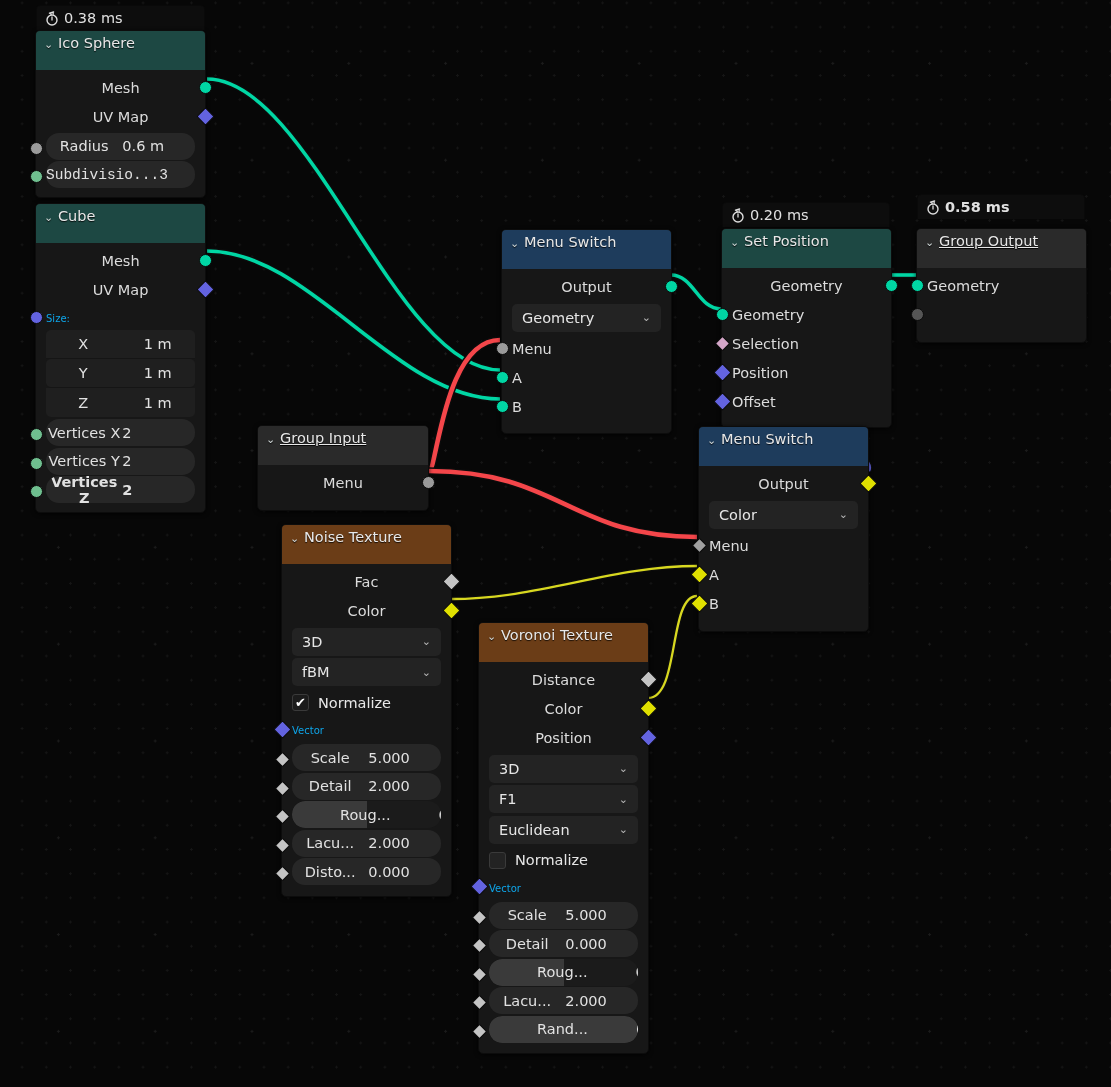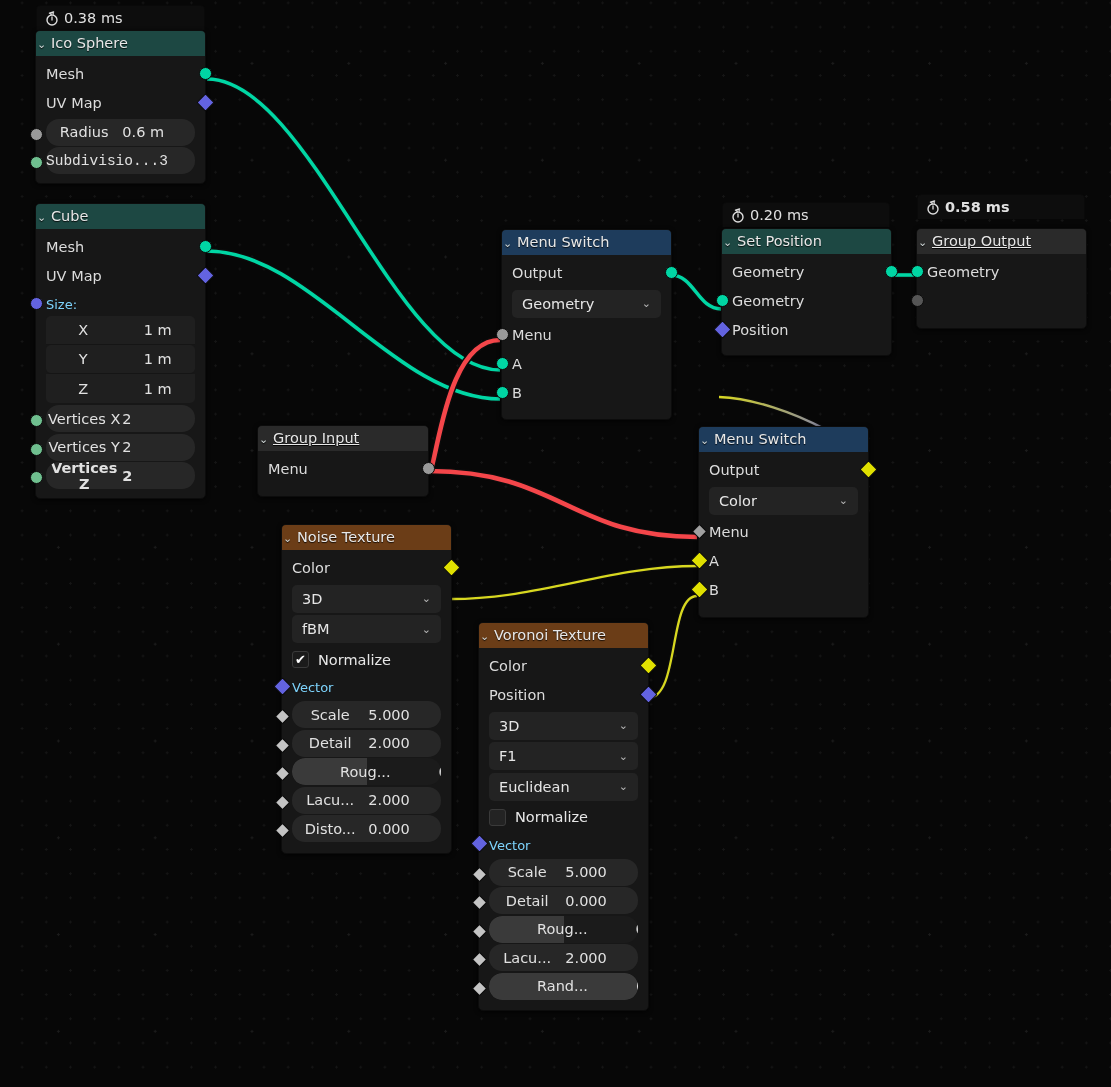--- a/index.html
+++ b/index.html
@@ -21,24 +21,24 @@
   svg.links { position:absolute; left:0; top:0; width:1111px; height:1087px; pointer-events:none; }
 
   .node {
     position:absolute;
     background:#171717;
     border-radius:5px;
     border:1px solid #0c0c0c;
     box-shadow:0 1px 4px rgba(0,0,0,.75);
   }
   .node-head {
-    height:25px; line-height:25px;
+    height:39px; line-height:25px;
     border-radius:4px 4px 0 0;
     font-size:14.5px; color:#e8e8e8;
-    padding-left:1px;
+    padding-left:8px;
     text-shadow:0 1px 1px rgba(0,0,0,.8);
     position:relative;
     white-space:nowrap;
   }
   .node-head .chev { display:inline-block; width:14px; color:#cfd6d6; font-size:11px; }
   .head-teal { background:#1d4843; }
   .head-blue { background:#1e3c5c; }
   .head-brown { background:#6b3d17; }
   .head-grey { background:#2a2a2a;text-decoration:underline; }
 
@@ -54,21 +54,21 @@
     white-space:nowrap;
     border:1px solid #090909; border-bottom:none;
   }
   .timer svg { vertical-align:-3px; margin-right:5px; }
 
   .row {
     height:29px; display:flex; align-items:center; position:relative;
     font-size:14.5px; color:#dcdcdc; padding:0 10px;
     white-space:nowrap;
   }
-  .row.out { justify-content:flex-start; }
+  .row.out { justify-content:center; }
   .row.in { justify-content:flex-start; }
 
   
   .sock { position:absolute; width:13px; height:13px; }
   .sock.circ { border-radius:50%; border:1px solid #0b0b0b; }
   .sock.diam { transform:rotate(45deg); border:1px solid #0b0b0b; border-radius:1.5px; }
   .sock.diamsm { width:11px; height:11px; transform:rotate(45deg); border:1px solid #0b0b0b; border-radius:1.5px; }
 
   .s-geo   { background:#00d6a4; }
   .s-purple{ background:#6363e0; }
@@ -109,21 +109,21 @@
   .chk { display:flex; align-items:center; padding:3px 10px; height:28px; font-size:14.5px; }
   .chk .box {
     width:17px; height:17px; border-radius:3px; background:#232323;
     border:1px solid #3a3a3a; margin-right:9px;
     display:flex; align-items:center; justify-content:center;
     color:#fff; font-size:13px; line-height:1;
   }
   .chk .box.on { background:#1b1b1b; }
   .chk-label { color:#e6e6e6; }
 
-  .sublabel { font-size:13px; color:#7dd3fc; padding:3px 10px 1px 10px; height:26px; display:flex; align-items:center; position:relative;}
+  .sublabel { font-size:10px; color:#0ea5e9; padding:3px 10px 1px 10px; height:26px; display:flex; align-items:center; position:relative;}
 </style>
 </head>
 <body>
 
 <div id="canvas"></div>
 
 <svg class="links">
   <defs>
     <linearGradient id="grad-offset" x1="0" y1="0" x2="1" y2="0">
       <stop offset="0%" stop-color="#d8d820"></stop>
@@ -307,22 +307,30 @@
   <div class="node-body" style="padding-bottom:11px;">
     <div class="row out">
       <span>Geometry</span>
       <span class="sock circ s-geo" style="right:-6.5px; top:8px;"></span>
     </div>
     <div class="row in">
       <span class="sock circ s-geo" style="left:-6.5px; top:8px;"></span>
       <span>Geometry</span>
     </div>
     <div class="row in">
+      <span class="sock diamsm s-pinkdi" style="left:-5.5px; top:9px;"></span>
+      <span>Selection</span>
+    </div>
+    <div class="row in">
       <span class="sock diam s-purple" style="left:-6.5px; top:8px;"></span>
       <span>Position</span>
+    </div>
+    <div class="row in">
+      <span class="sock diam s-purple" style="left:-6.5px; top:8px;"></span>
+      <span>Offset</span>
     </div>
   </div>
 </div>
 
 <div class="timer" style="left:917px; top:194px; width:168px;font-weight:bold;">
   <svg width="14" height="15" viewBox="0 0 14 15">
       <circle cx="7" cy="9" r="5" fill="none" stroke="#ddd" stroke-width="1.4"></circle>
       <path d="M7 9 L7 6" stroke="#ddd" stroke-width="1.3" stroke-linecap="round"></path>
       <path d="M4.5 2.2 L8.6 1" stroke="#ddd" stroke-width="1.4" stroke-linecap="round"></path>
       <path d="M5.6 2 L6.3 4.2" stroke="#ddd" stroke-width="1.3"></path>
@@ -372,20 +380,24 @@
     </div>
   </div>
 </div>
 
 <div class="node" style="left:281px; top:524px; width:171px;">
   <div class="node-head head-brown">
     <span class="chev">⌄</span><span>Noise Texture</span>
   </div>
   <div class="node-body" style="padding-bottom:9px;">
     <div class="row out">
+      <span>Fac</span>
+      <span class="sock diam s-fieldgrey" style="right:-6.5px; top:8px;"></span>
+    </div>
+    <div class="row out">
       <span>Color</span>
       <span class="sock diam s-yellow" style="right:-6.5px; top:8px;"></span>
     </div>
     <div class="dd">
       <span class="cap">3D</span>
       <span class="arr">⌄</span>
     </div>
     <div class="dd">
       <span class="cap">fBM</span>
       <span class="arr">⌄</span>
@@ -436,20 +448,24 @@
     </div>
   </div>
 </div>
 
 <div class="node" style="left:478px; top:622px; width:171px;">
   <div class="node-head head-brown">
     <span class="chev">⌄</span><span>Voronoi Texture</span>
   </div>
   <div class="node-body" style="padding-bottom:9px;">
     <div class="row out">
+      <span>Distance</span>
+      <span class="sock diam s-fieldgrey" style="right:-6.5px; top:8px;"></span>
+    </div>
+    <div class="row out">
       <span>Color</span>
       <span class="sock diam s-yellow" style="right:-6.5px; top:8px;"></span>
     </div>
     <div class="row out">
       <span>Position</span>
       <span class="sock diam s-purple" style="right:-6.5px; top:8px;"></span>
     </div>
     <div class="dd">
       <span class="cap">3D</span>
       <span class="arr">⌄</span>

